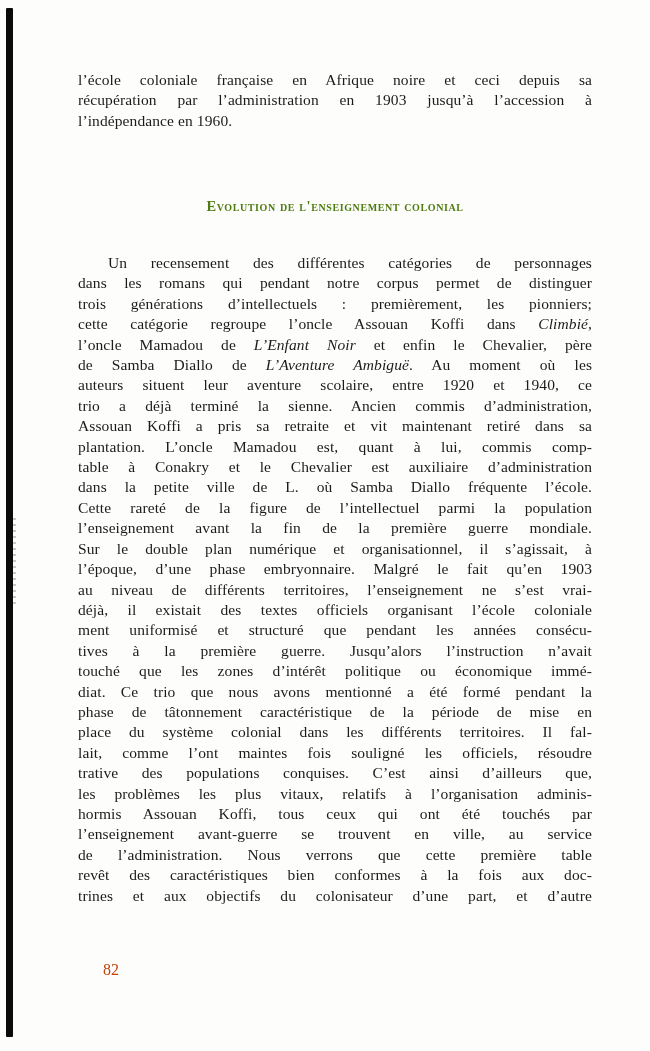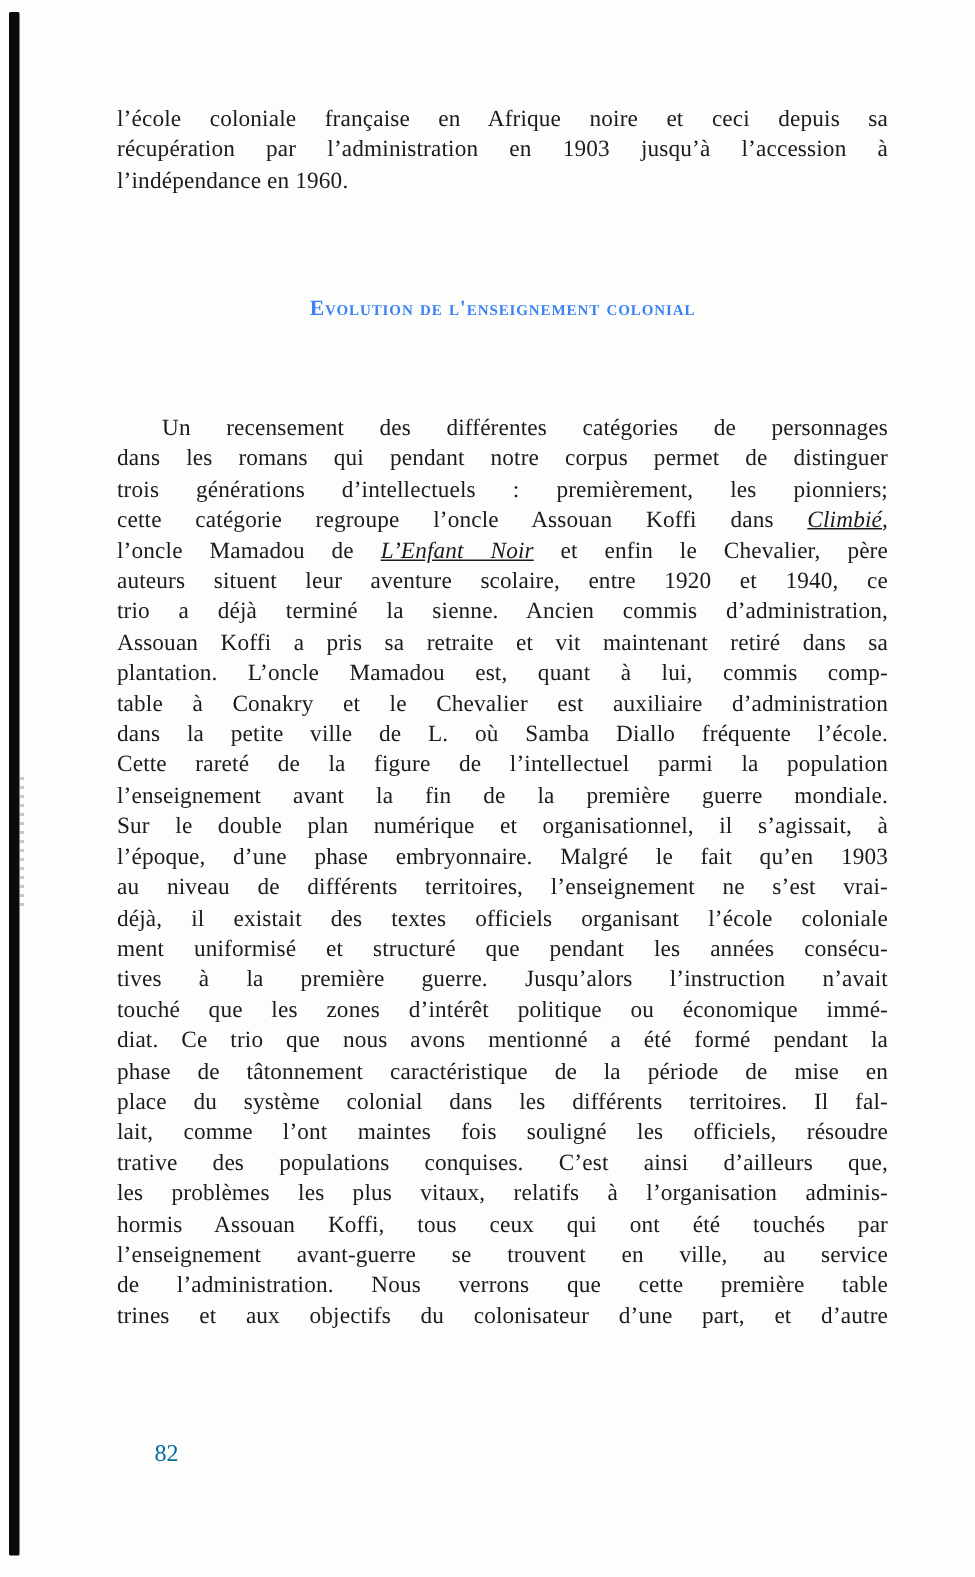--- a/index.html
+++ b/index.html
@@ -40,40 +40,40 @@
     letter-spacing: 0.1px;
   }
   .intro { top: 70px; }
   .body-para { top: 253px; }
   .tline {
     text-align: justify;
     text-align-last: justify;
     white-space: normal;
   }
   .tline.last { text-align-last: left; }
-  .tline.indent { text-indent: 30px; margin-top: 23px; }
-  .tline i { font-style: italic; text-decoration: underline; }
+  .tline.indent { text-indent: 30px; }
+  .tline i { font-style: italic; }
   .section-heading {
     position: absolute;
     left: 78px; top: 196px;
     width: 514px;
     text-align: center;
     font-variant: small-caps;
     font-weight: 600;
     font-size: 14.5px;
     letter-spacing: 0.6px;
     line-height: 20px;
-    color: #3b82f6;
+    color: #4d7c0f;
   }
   .page-number {
     position: absolute;
     left: 103px; top: 960px;
     font-size: 16px;
     line-height: 20px;
-    color: #0369a1;
+    color: #c2410c;
   }
 </style>
 </head>
 <body>
 
 <div class="scan-page">
   <div class="edge-bar"></div>
   <div class="edge-speckle"></div>
 
   <div class="text-block intro">
@@ -83,20 +83,21 @@
     </div>
 
   <div class="section-heading">Evolution de l'enseignement colonial</div>
 
   <div class="text-block body-para">
       <div class="tline indent"><span>Un recensement des différentes catégories de personnages</span></div>
       <div class="tline"><span>dans les romans qui pendant notre corpus permet de distinguer</span></div>
       <div class="tline"><span>trois générations d’intellectuels : premièrement, les pionniers;</span></div>
       <div class="tline"><span>cette catégorie regroupe l’oncle Assouan Koffi dans </span><i>Climbié</i><span>,</span></div>
       <div class="tline"><span>l’oncle Mamadou de </span><i>L’Enfant Noir</i><span> et enfin le Chevalier, père</span></div>
+      <div class="tline"><span>de Samba Diallo de </span><i>L’Aventure Ambiguë</i><span>. Au moment où les</span></div>
       <div class="tline"><span>auteurs situent leur aventure scolaire, entre 1920 et 1940, ce</span></div>
       <div class="tline"><span>trio a déjà terminé la sienne. Ancien commis d’administration,</span></div>
       <div class="tline"><span>Assouan Koffi a pris sa retraite et vit maintenant retiré dans sa</span></div>
       <div class="tline"><span>plantation. L’oncle Mamadou est, quant à lui, commis comp-</span></div>
       <div class="tline"><span>table à Conakry et le Chevalier est auxiliaire d’administration</span></div>
       <div class="tline"><span>dans la petite ville de L. où Samba Diallo fréquente l’école.</span></div>
       <div class="tline"><span>Cette rareté de la figure de l’intellectuel parmi la population</span></div>
       <div class="tline"><span>l’enseignement avant la fin de la première guerre mondiale.</span></div>
       <div class="tline"><span>Sur le double plan numérique et organisationnel, il s’agissait, à</span></div>
       <div class="tline"><span>l’époque, d’une phase embryonnaire. Malgré le fait qu’en 1903</span></div>
@@ -107,17 +108,18 @@
       <div class="tline"><span>touché que les zones d’intérêt politique ou économique immé-</span></div>
       <div class="tline"><span>diat. Ce trio que nous avons mentionné a été formé pendant la</span></div>
       <div class="tline"><span>phase de tâtonnement caractéristique de la période de mise en</span></div>
       <div class="tline"><span>place du système colonial dans les différents territoires. Il fal-</span></div>
       <div class="tline"><span>lait, comme l’ont maintes fois souligné les officiels, résoudre</span></div>
       <div class="tline"><span>trative des populations conquises. C’est ainsi d’ailleurs que,</span></div>
       <div class="tline"><span>les problèmes les plus vitaux, relatifs à l’organisation adminis-</span></div>
       <div class="tline"><span>hormis Assouan Koffi, tous ceux qui ont été touchés par</span></div>
       <div class="tline"><span>l’enseignement avant-guerre se trouvent en ville, au service</span></div>
       <div class="tline"><span>de l’administration. Nous verrons que cette première table</span></div>
+      <div class="tline"><span>revêt des caractéristiques bien conformes à la fois aux doc-</span></div>
       <div class="tline"><span>trines et aux objectifs du colonisateur d’une part, et d’autre</span></div>
     </div>
 
   <div class="page-number">82</div>
 </div>
 
 </body></html>

